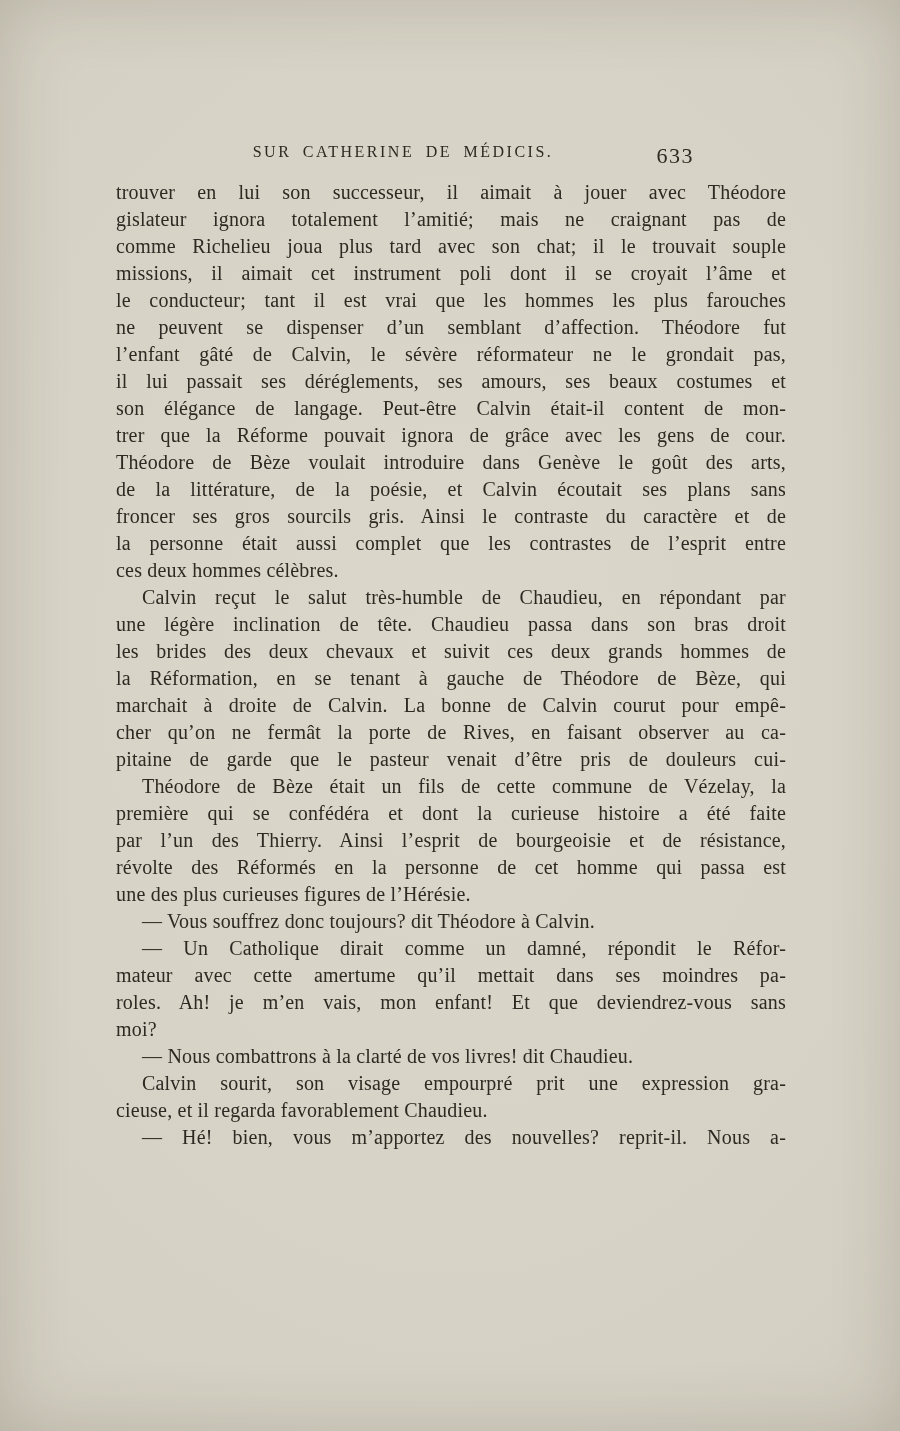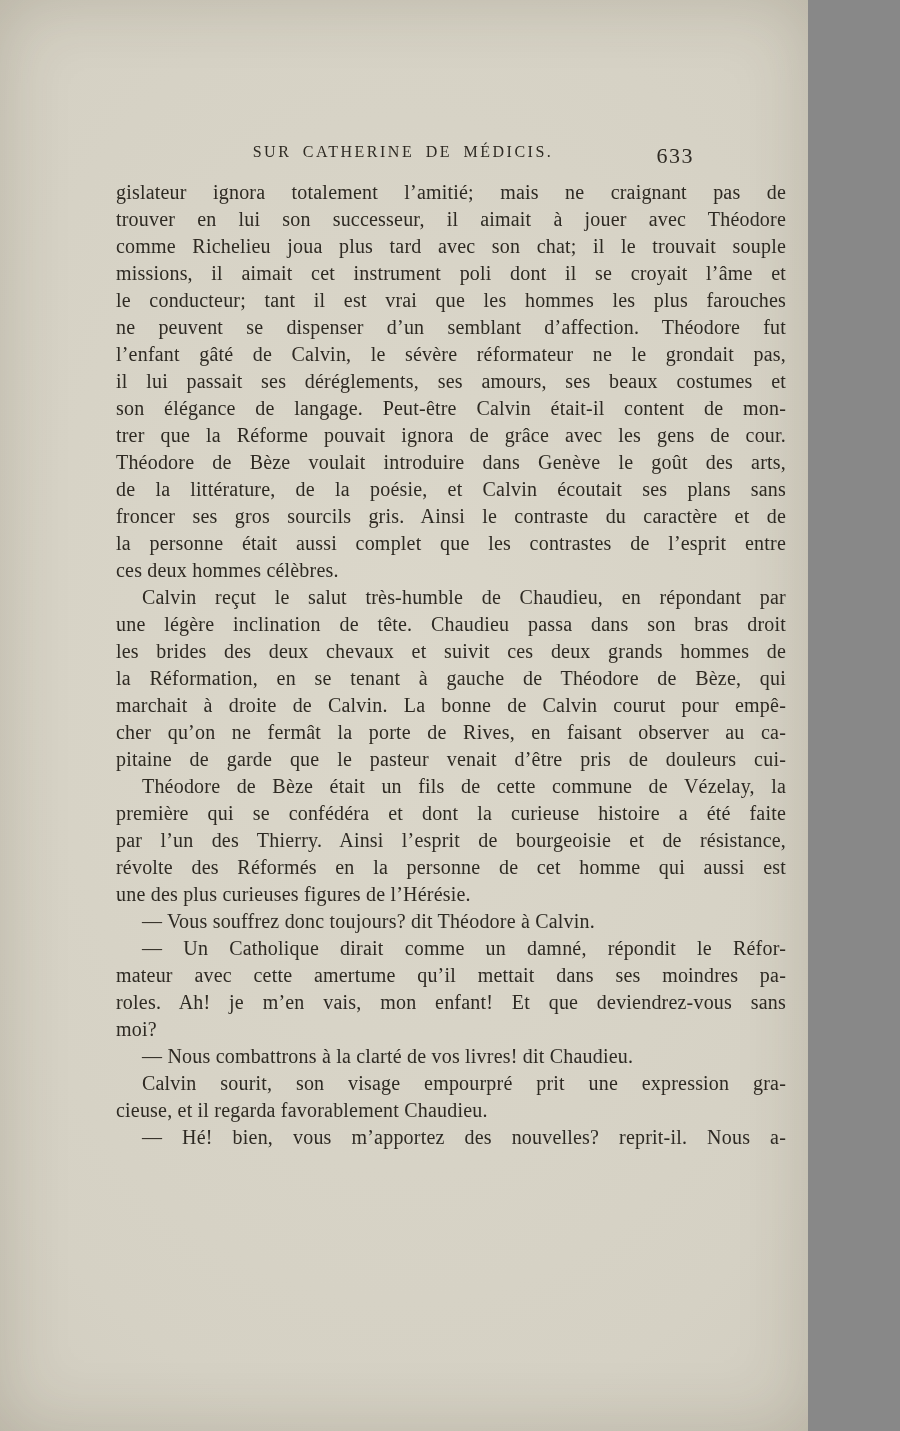--- a/index.html
+++ b/index.html
@@ -2,21 +2,21 @@
 <html><head>
 <meta charset="utf-8">
 <style>
   html, body {
     margin: 0;
     padding: 0;
     background: #888;
   }
   .page {
     position: relative;
-    width: 808px;
+    width: 900px;
     height: 1431px;
     overflow: hidden;
     background: radial-gradient(120% 100% at 50% 45%, #dbd7ca 0%, #d5d1c4 55%, #c9c4b6 100%);
     box-shadow: inset 0 0 70px rgba(60, 50, 30, 0.18);
     font-family: "Liberation Serif", "DejaVu Serif", serif;
     color: #2e2a23;
   }
   .header {
     position: absolute;
     left: 116px;
@@ -62,22 +62,22 @@
 </head>
 <body>
 
 <div class="page">
   <div class="header">
     <div class="running-title">SUR CATHERINE DE MÉDICIS.</div>
     <div class="page-number">633</div>
   </div>
   <div class="text-block">
       <div class="paragraph">
+        <div class="line">trouver en lui son successeur, il aimait à jouer avec Théodore</div>
         <div class="line">gislateur ignora totalement l’amitié; mais ne craignant pas de</div>
-        <div class="line">trouver en lui son successeur, il aimait à jouer avec Théodore</div>
         <div class="line">comme Richelieu joua plus tard avec son chat; il le trouvait souple</div>
         <div class="line">missions, il aimait cet instrument poli dont il se croyait l’âme et</div>
         <div class="line">le conducteur; tant il est vrai que les hommes les plus farouches</div>
         <div class="line">ne peuvent se dispenser d’un semblant d’affection. Théodore fut</div>
         <div class="line">l’enfant gâté de Calvin, le sévère réformateur ne le grondait pas,</div>
         <div class="line">il lui passait ses déréglements, ses amours, ses beaux costumes et</div>
         <div class="line">son élégance de langage. Peut-être Calvin était-il content de mon-</div>
         <div class="line">trer que la Réforme pouvait ignora de grâce avec les gens de cour.</div>
         <div class="line">Théodore de Bèze voulait introduire dans Genève le goût des arts,</div>
         <div class="line">de la littérature, de la poésie, et Calvin écoutait ses plans sans</div>
@@ -91,21 +91,21 @@
         <div class="line">les brides des deux chevaux et suivit ces deux grands hommes de</div>
         <div class="line">la Réformation, en se tenant à gauche de Théodore de Bèze, qui</div>
         <div class="line">marchait à droite de Calvin. La bonne de Calvin courut pour empê-</div>
         <div class="line">cher qu’on ne fermât la porte de Rives, en faisant observer au ca-</div>
         <div class="line">pitaine de garde que le pasteur venait d’être pris de douleurs cui-</div>
       </div>
       <div class="paragraph">
         <div class="line indent">Théodore de Bèze était un fils de cette commune de Vézelay, la</div>
         <div class="line">première qui se confédéra et dont la curieuse histoire a été faite</div>
         <div class="line">par l’un des Thierry. Ainsi l’esprit de bourgeoisie et de résistance,</div>
-        <div class="line">révolte des Réformés en la personne de cet homme qui aussi est</div>
+        <div class="line">révolte des Réformés en la personne de cet homme qui passa est</div>
         <div class="line last">une des plus curieuses figures de l’Hérésie.</div>
       </div>
       <div class="paragraph">
         <div class="line last indent">— Vous souffrez donc toujours? dit Théodore à Calvin.</div>
       </div>
       <div class="paragraph">
         <div class="line indent">— Un Catholique dirait comme un damné, répondit le Réfor-</div>
         <div class="line">mateur avec cette amertume qu’il mettait dans ses moindres pa-</div>
         <div class="line">roles. Ah! je m’en vais, mon enfant! Et que deviendrez-vous sans</div>
         <div class="line last">moi?</div>

